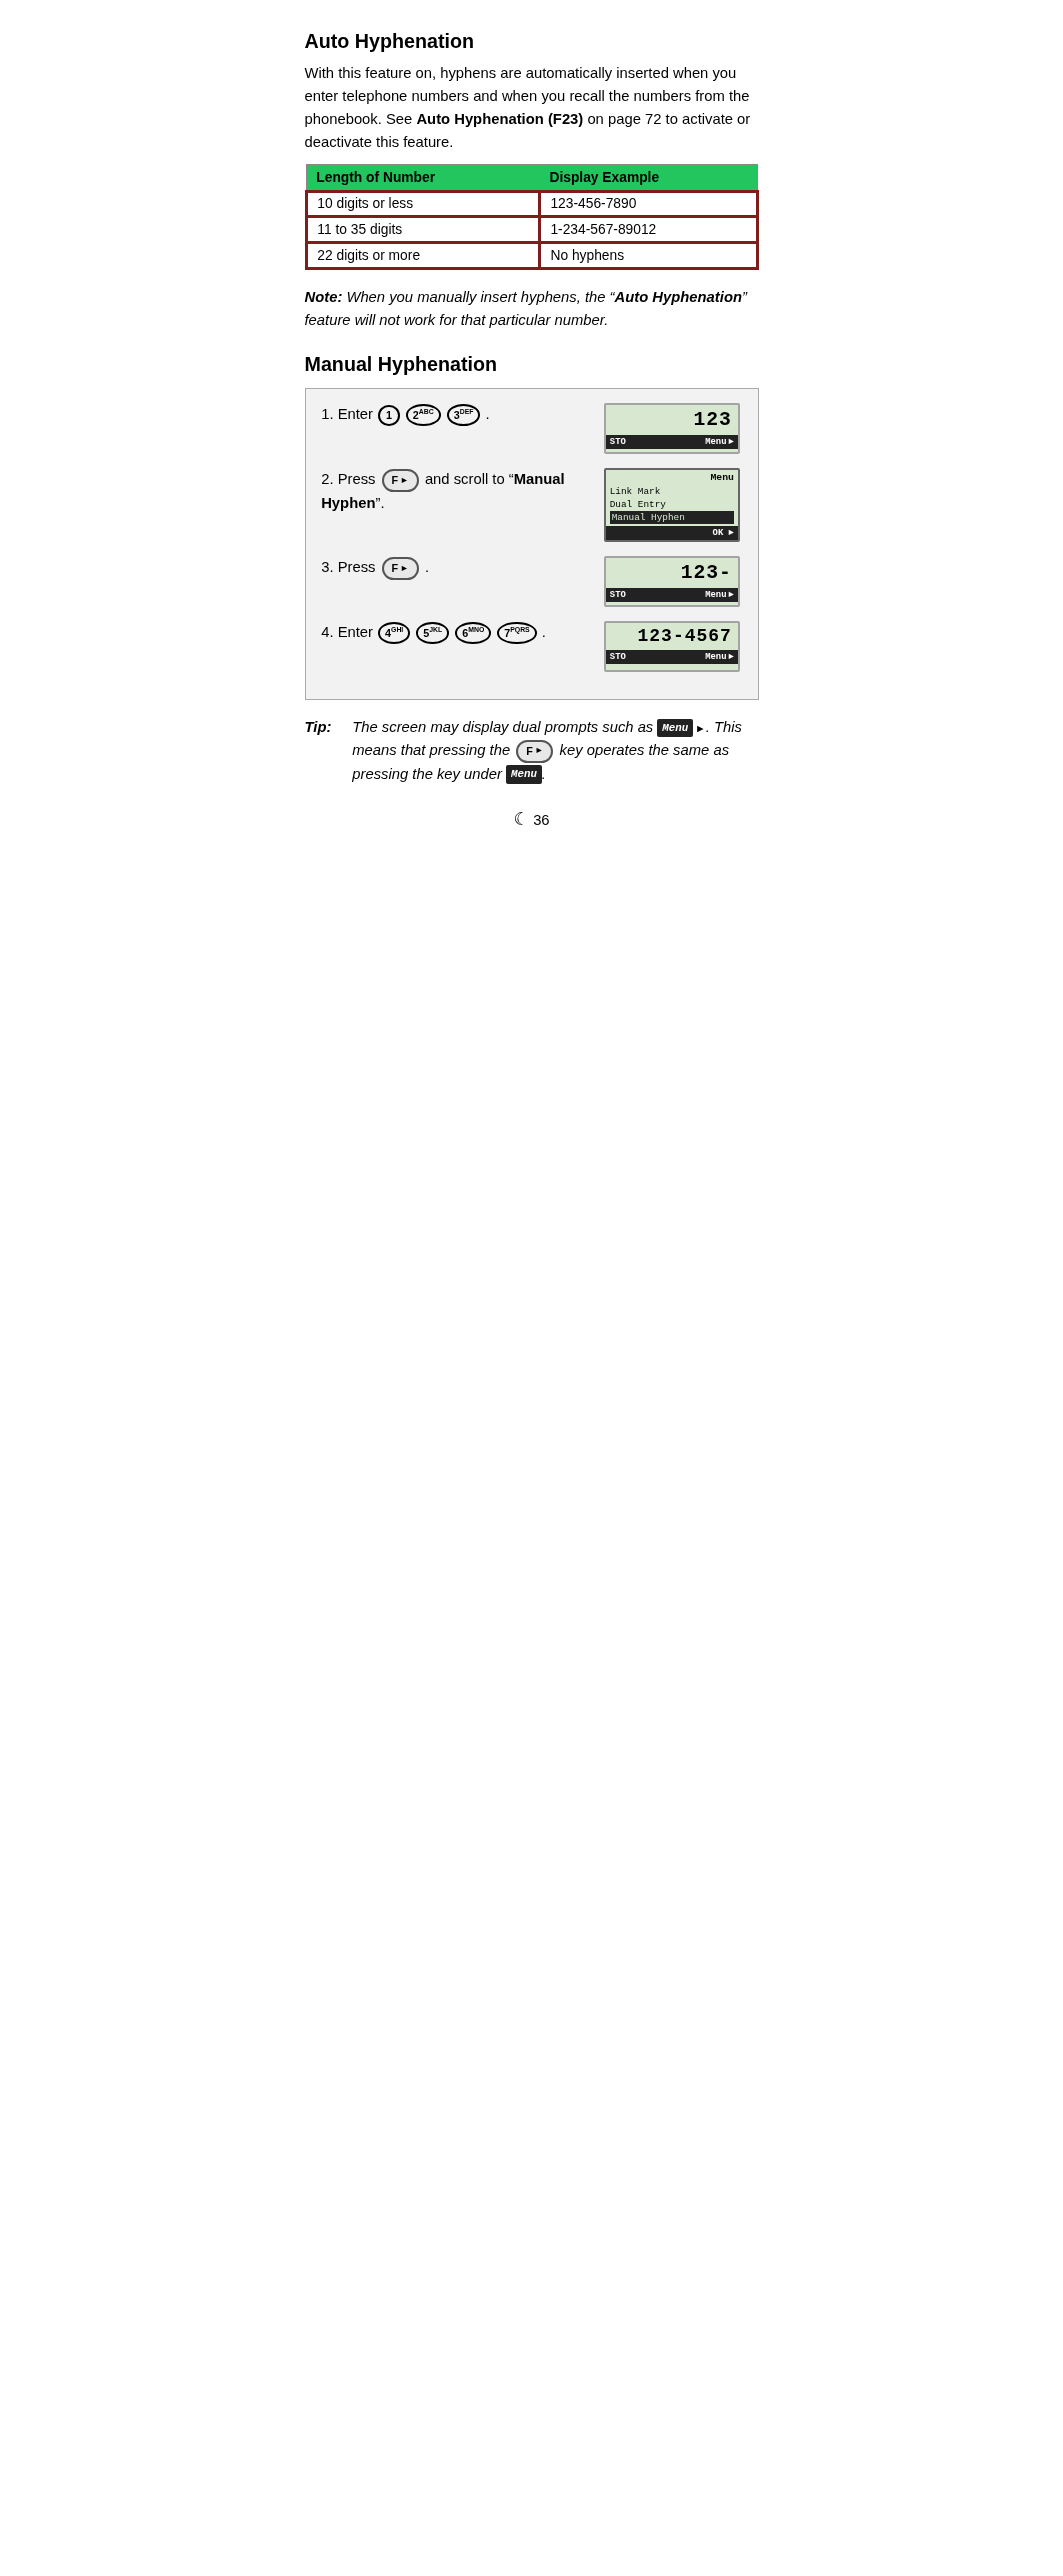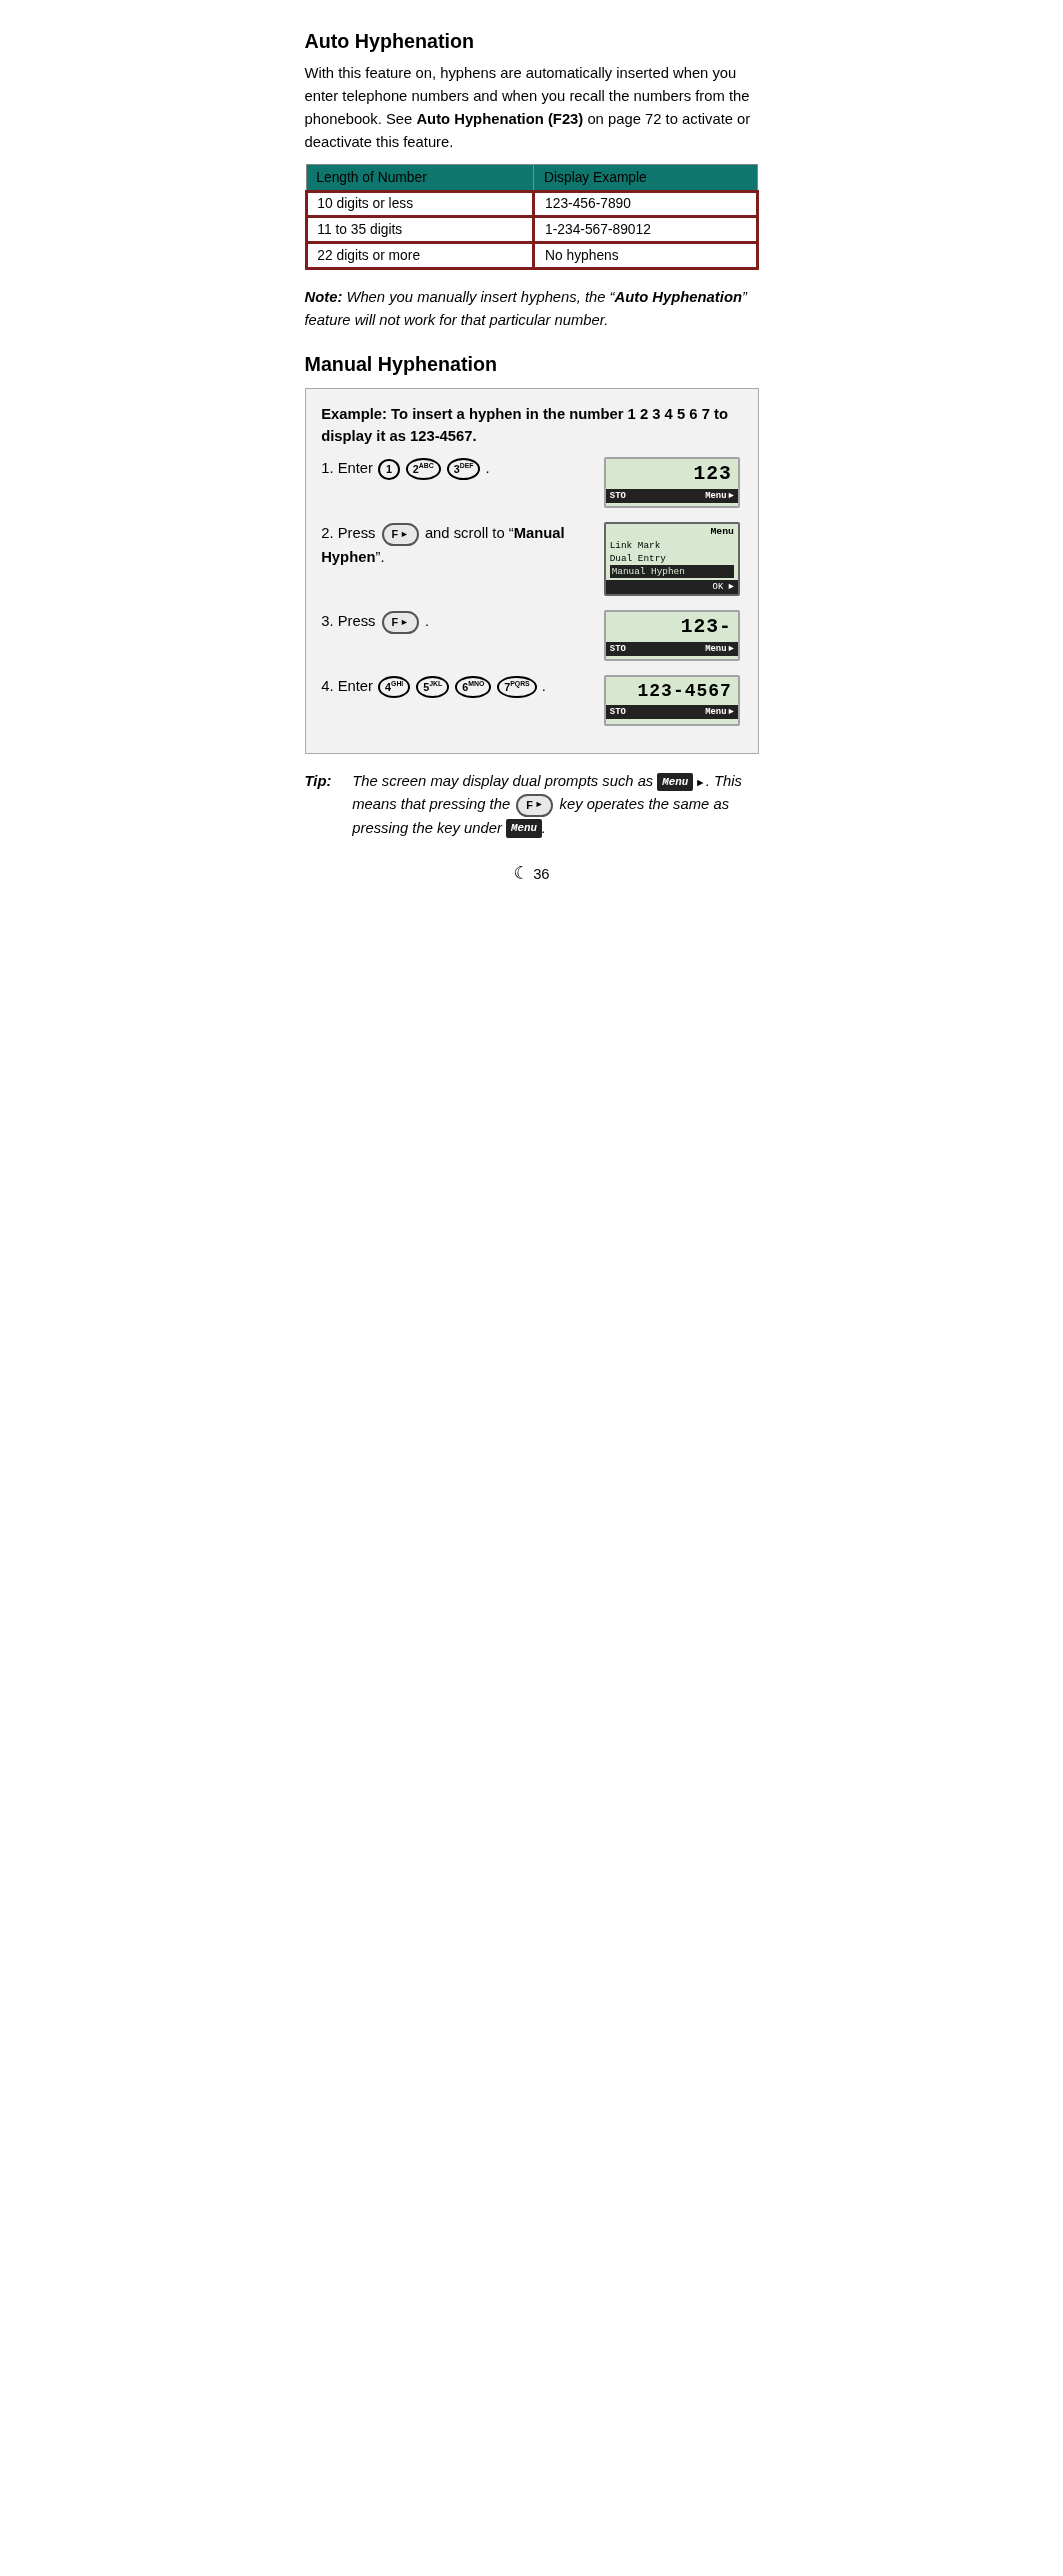--- a/index.html
+++ b/index.html
@@ -26,24 +26,24 @@
     }
 
     
     .data-table {
       width: 100%;
       border-collapse: collapse;
       margin-bottom: 15.7px;
       font-size: 13.8px;
     }
     .data-table th {
-      background: #0f766e;
+      background: #22c55e;
       border: 1px solid #888;
       padding: 4.9px 9.8px;
-      font-weight: normal;
+      font-weight: bold;
       text-align: left;
     }
     .data-table td {
       border: 3px solid #7f1d1d;
       padding: 3.9px 9.8px;
     }
 
     
     .note-block {
       margin: 13.8px 0 19.7px 0;
@@ -200,21 +200,21 @@
       padding: 0 2px;
     }
     .lcd-menu-ok-bar {
       display: flex;
       justify-content: flex-end;
       background: #222;
       color: #fff;
       font-size: 8.9px;
       padding: 2px 3.9px;
       font-family: 'Courier New', monospace;
-      font-weight: normal;
+      font-weight: bold;
     }
 
     
     .tip-block {
       margin-top: 15.7px;
       display: flex;
       align-items: flex-start;
       gap: 15px;
       line-height: 1.55;
     }
@@ -300,23 +300,20 @@
 <div class="note-block">
   <p>
     <span class="note-label">Note:</span><span class="note-text"> When you manually insert hyphens, the “</span><span class="bold-italic">Auto Hyphenation</span><span class="note-text">” feature will not work for that particular number.</span>
   </p>
 </div>
 
 <div class="section-gap">
   <h2>Manual Hyphenation</h2>
 
   <div class="example-box">
-    <div class="example-header">
-      <span>Example:</span><span> To insert a hyphen in the number 1 2 3 4 5 6 7 to display it as 123-4567.</span>
-    </div>
 
     <div class="step">
       <div class="step-left">
         <span>1. </span>
         <span>Enter </span>
         <span class="key-btn">1</span>
         <span class="key-btn">2<span class="key-btn-sub">ABC</span></span>
         <span class="key-btn">3<span class="key-btn-sub">DEF</span></span>
         <span>.</span>
       </div>

